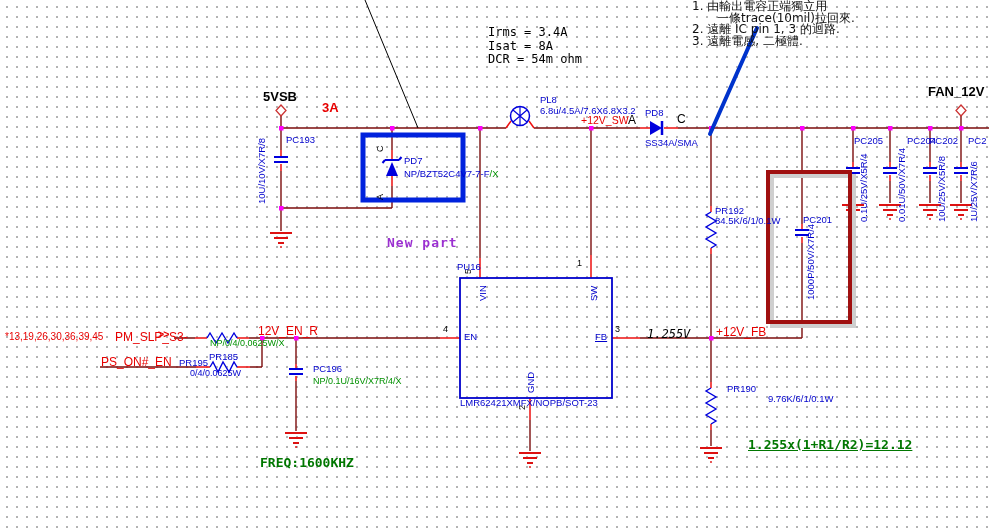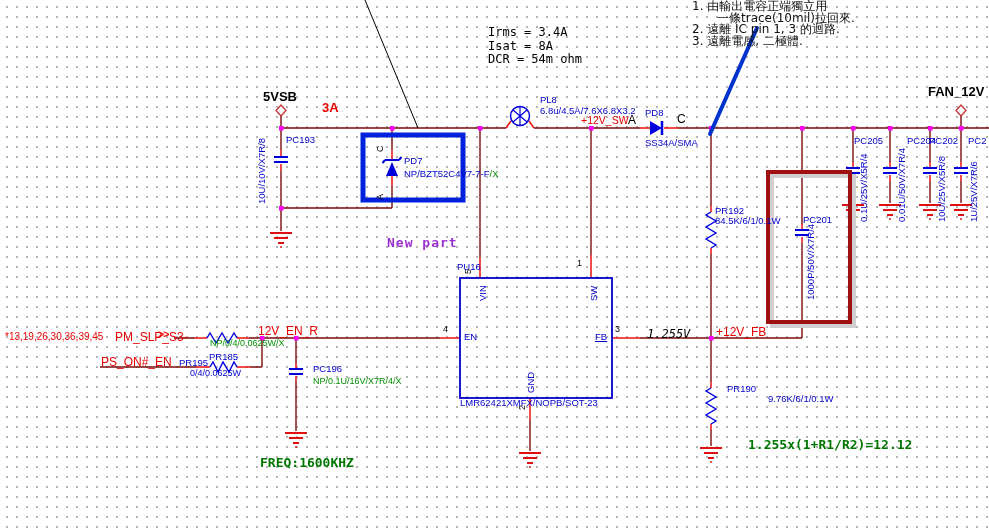--- a/index.html
+++ b/index.html
@@ -235,16 +235,16 @@
 
 <div class="t s95 blue" style="left:313px;top:364px;">PC196</div>
 <div class="t s9 grn" style="left:313px;top:377px;">NP/0.1U/16V/X7R/4/X</div>
 
 <div class="t s10 mono blk" style="left:647px;top:328px;font-style:italic;">1.255V</div>
 <div class="t s10 red" style="left:716px;top:326px;text-align:center;">+12V_FB</div>
 
 <div class="t s95 blue" style="left:727px;top:384px;">PR190</div>
 <div class="t s95 blue" style="left:727px;top:394px;padding-left:41px;">9.76K/6/1/0.1W</div>
 
-<div class="t s13 bold mono dgrn" style="left:748px;top:438px;">1.255x(1+R1/R2)=12.12</div>
+<div class="t s13 bold mono dgrn" style="left:748px;top:438px;text-decoration:underline;">1.255x(1+R1/R2)=12.12</div>
 <div class="t s13 bold mono dgrn" style="left:260px;top:456px;">FREQ:1600KHZ</div>
 
 </div>
 
 </body></html>

